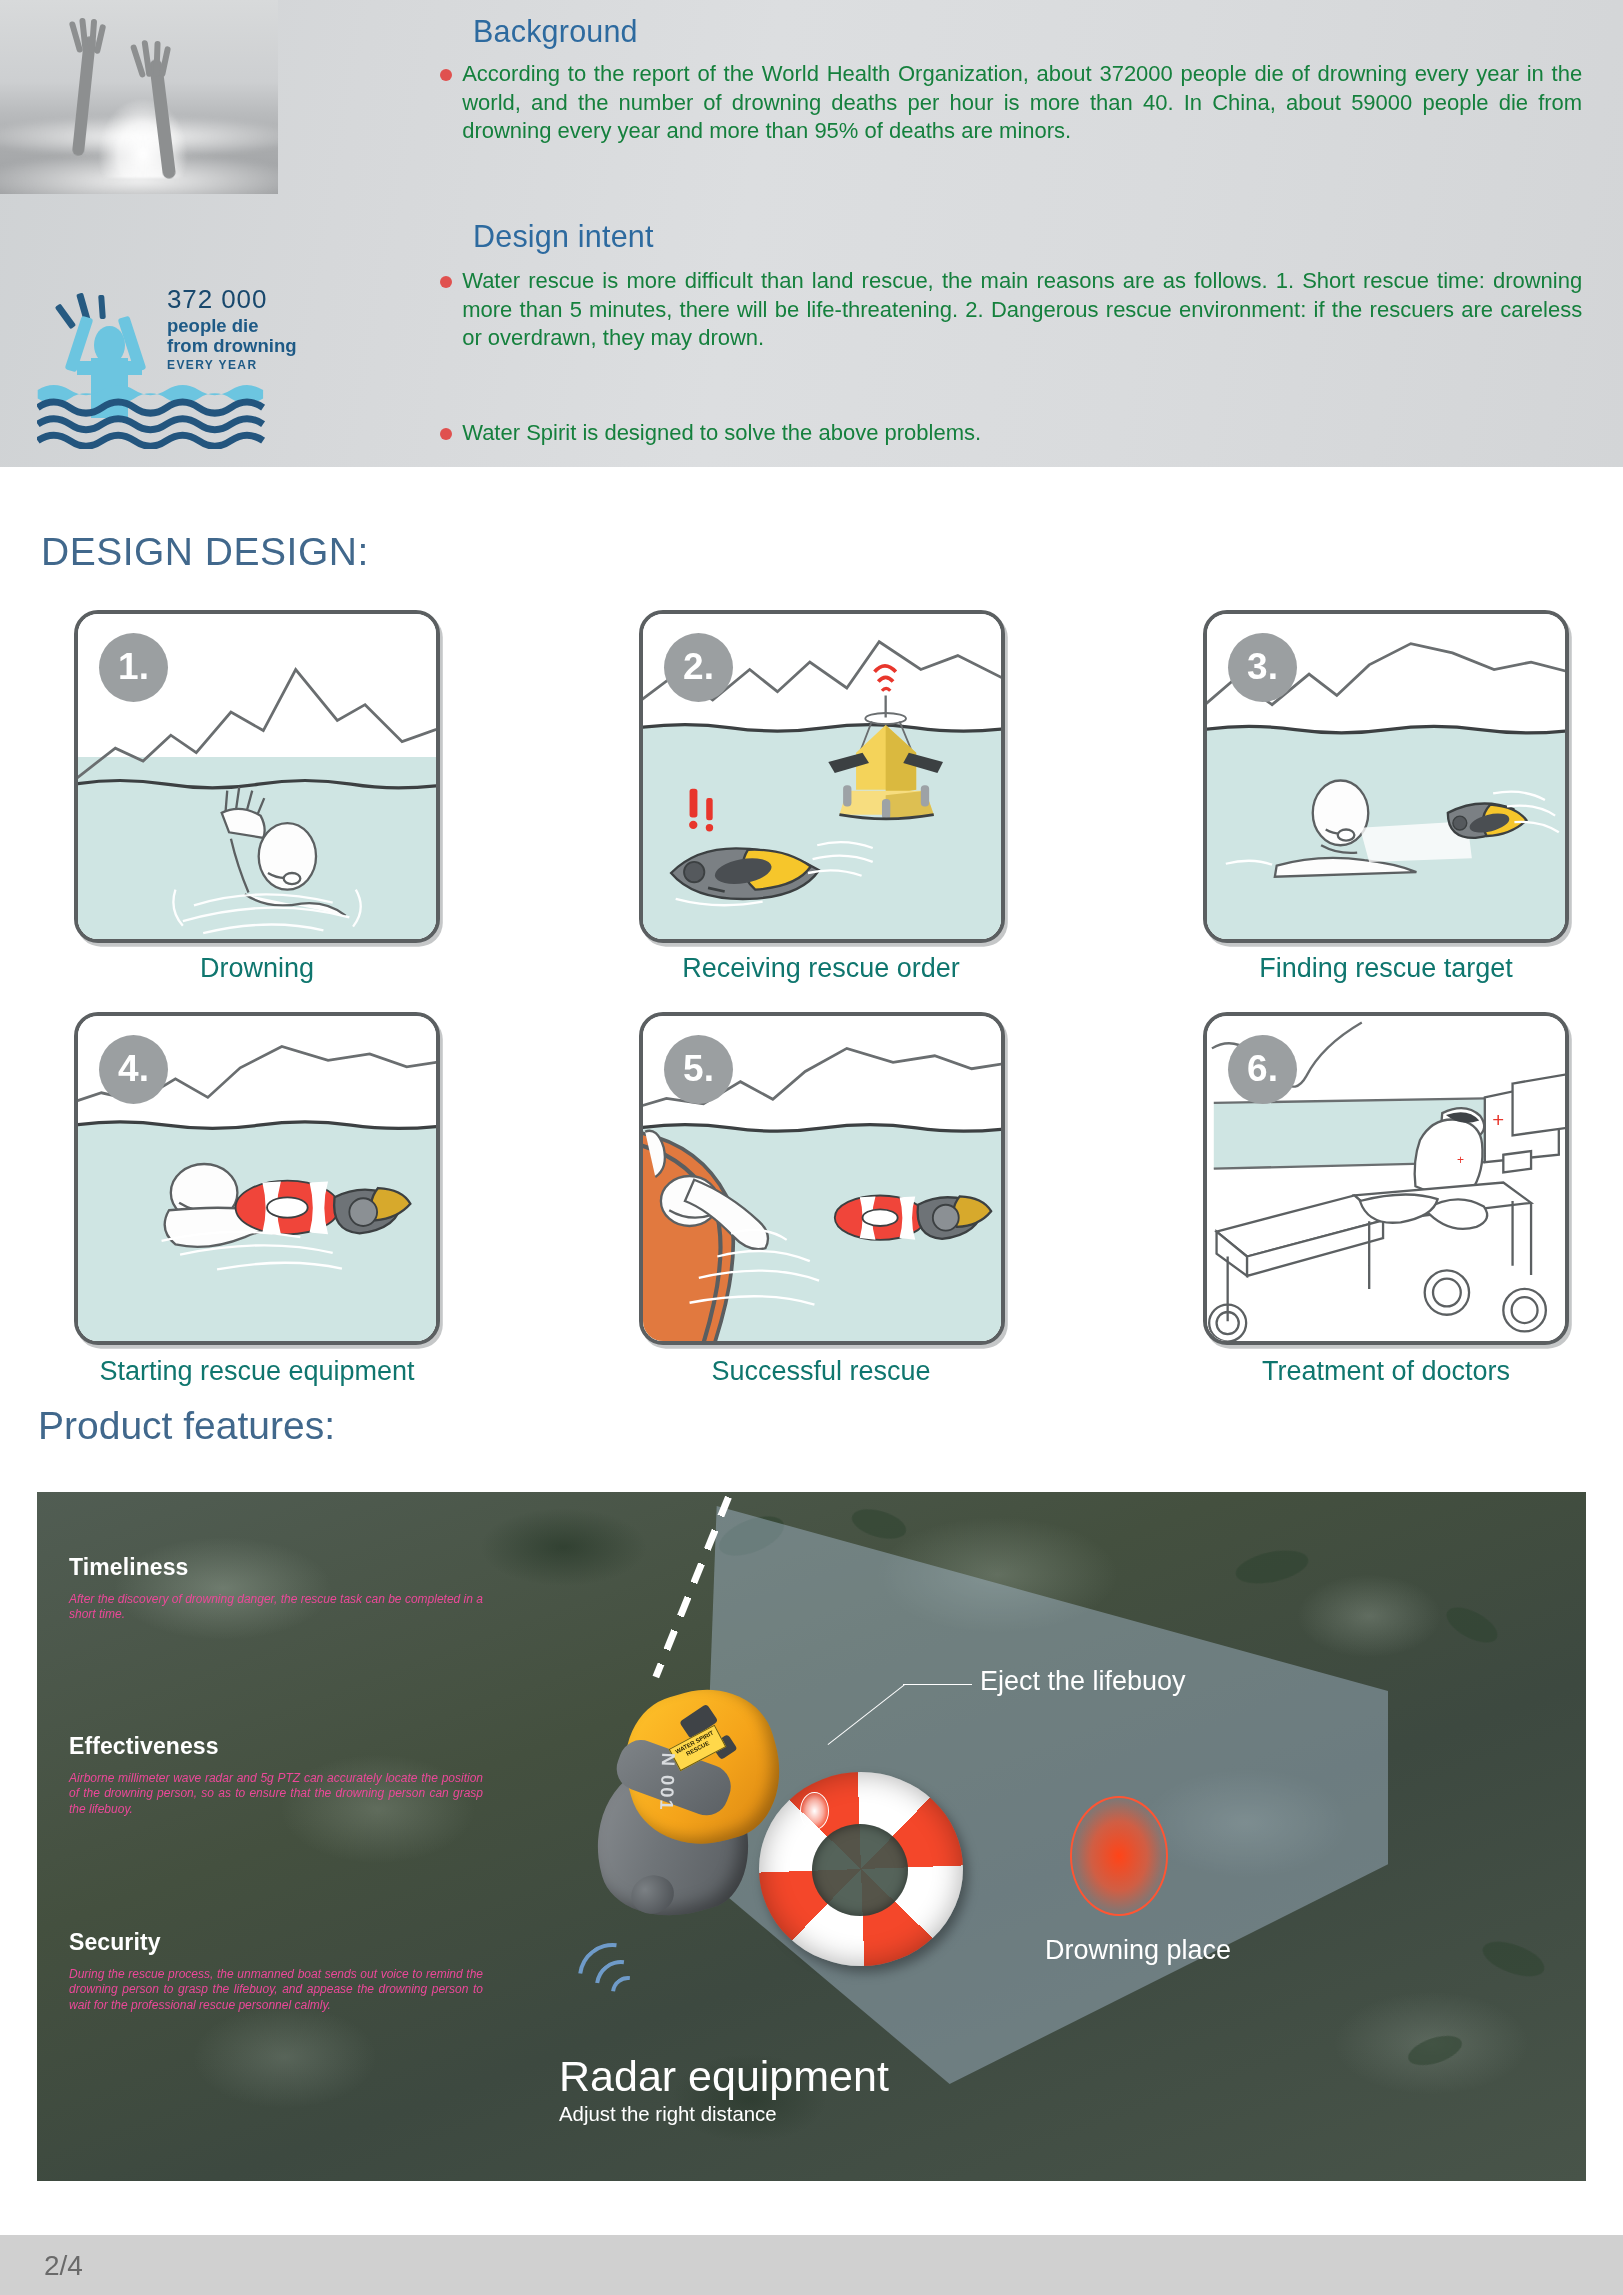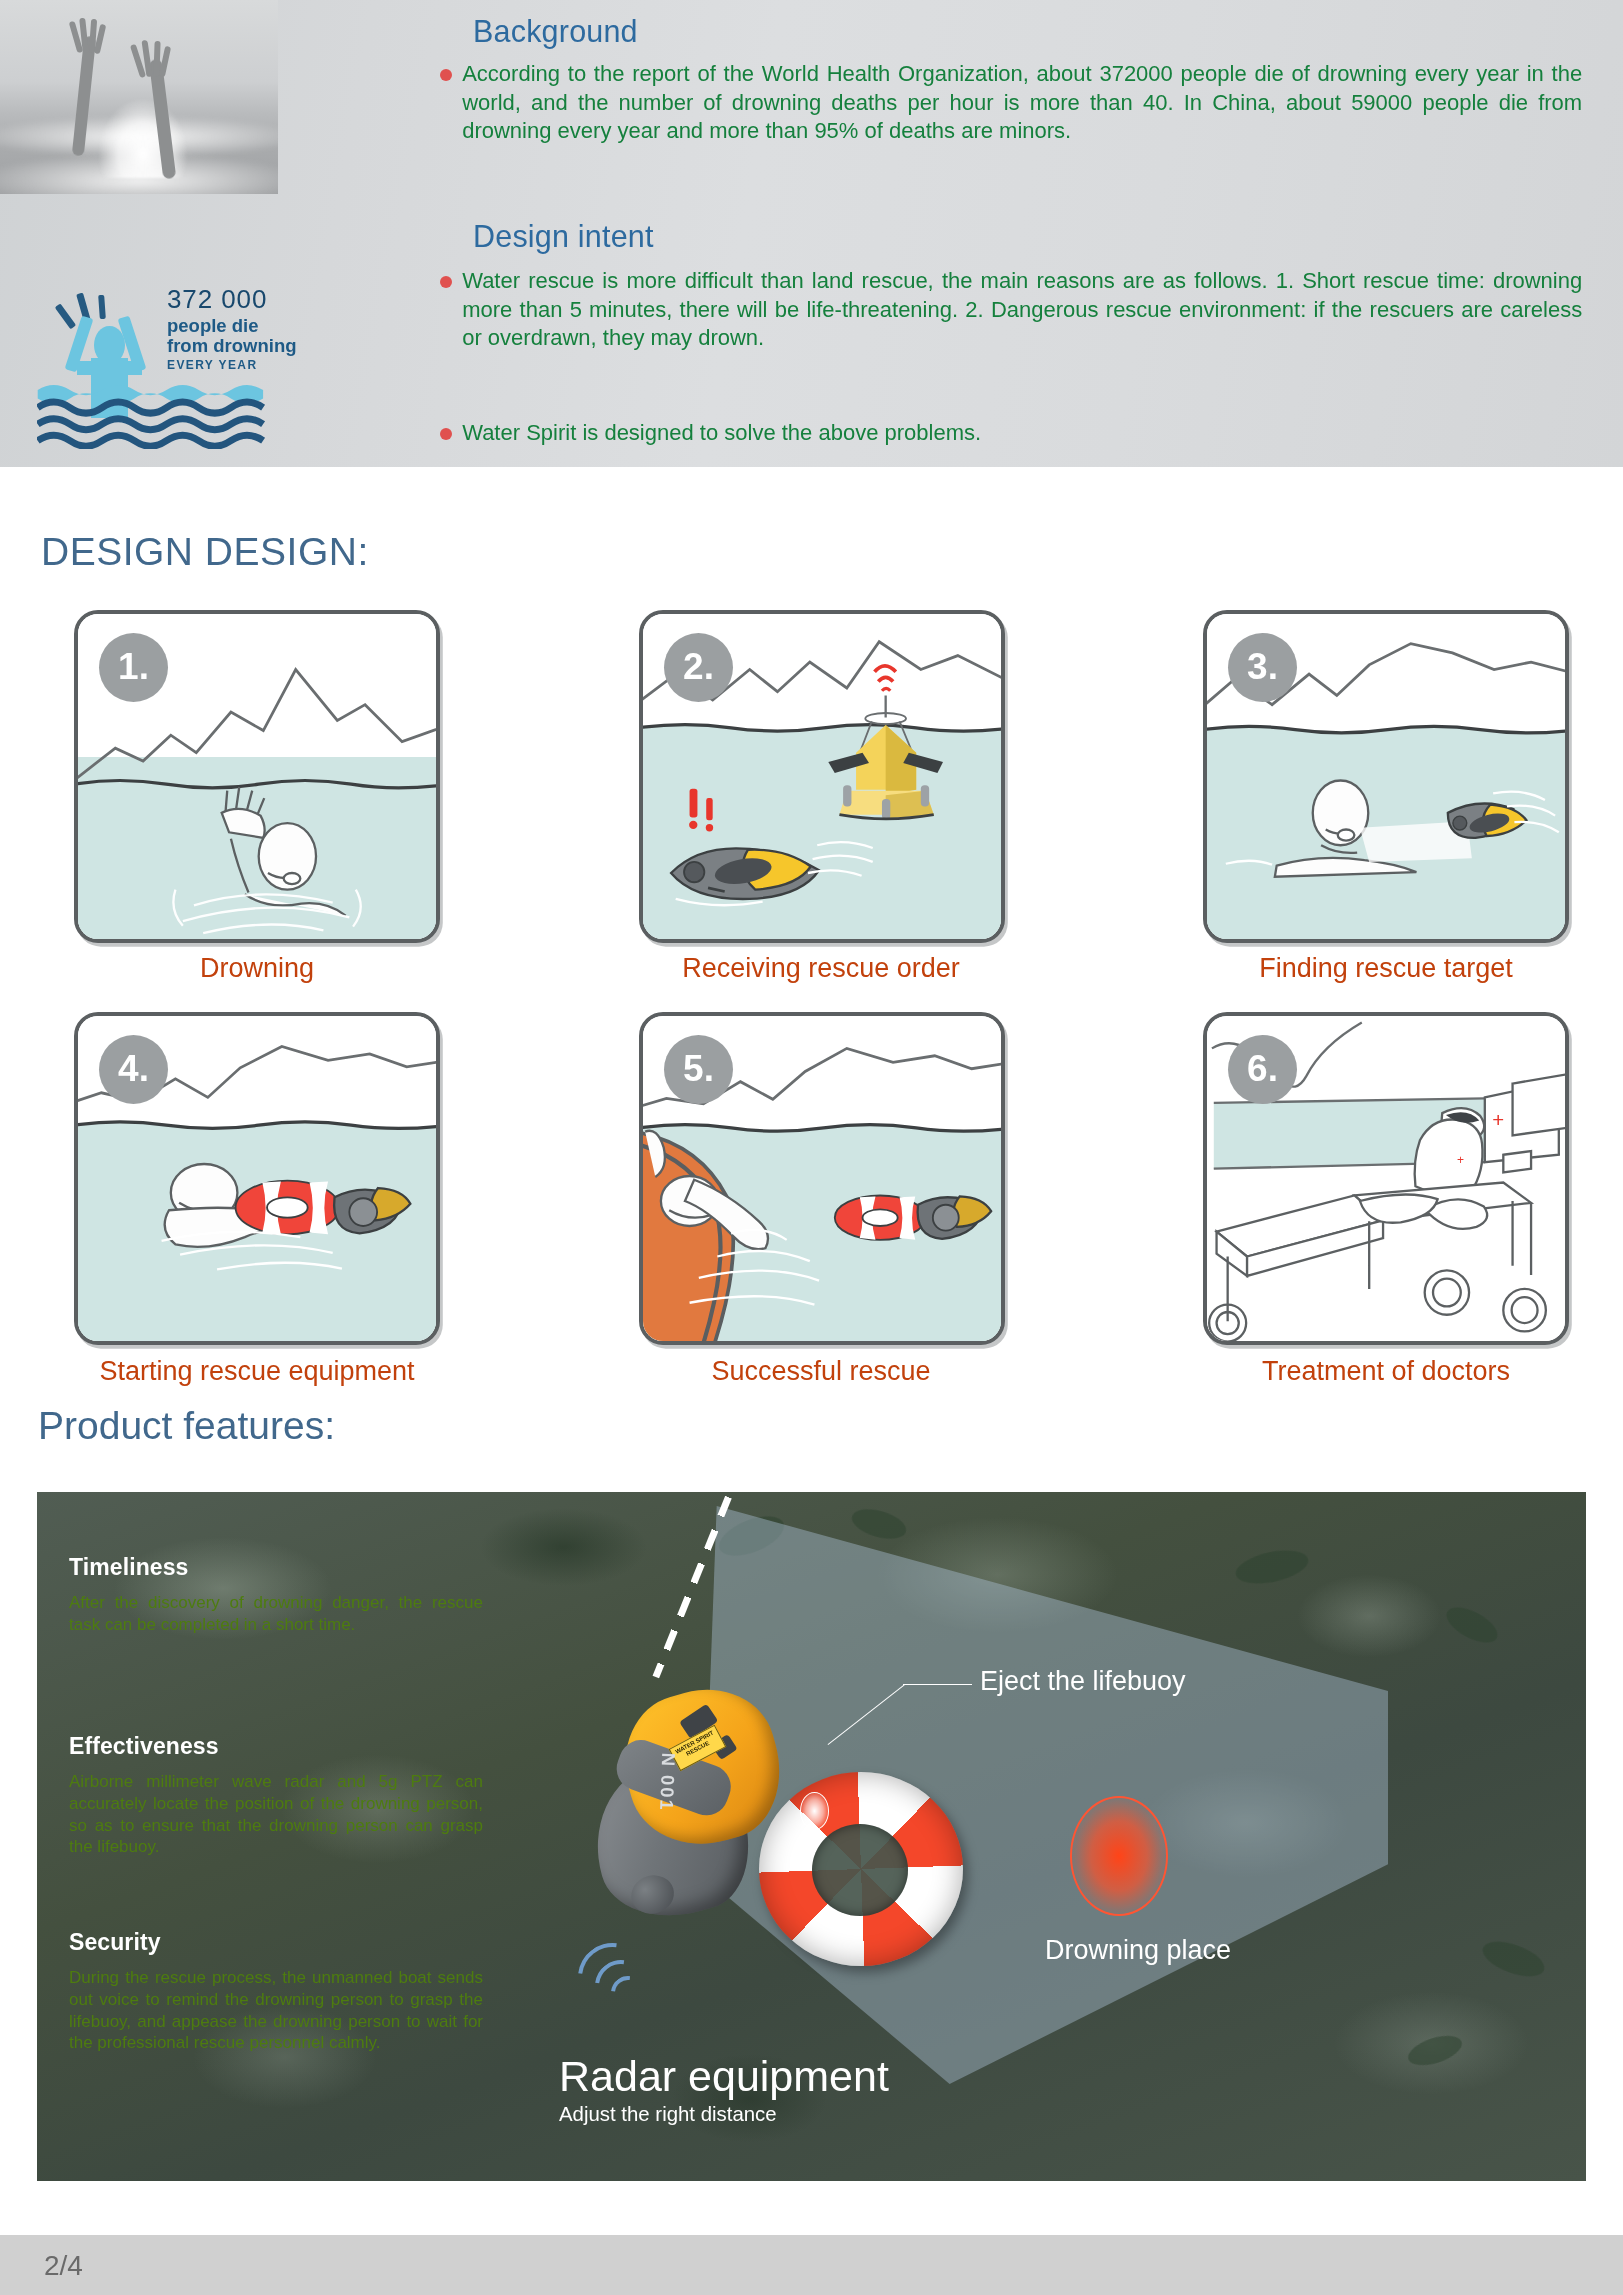--- a/index.html
+++ b/index.html
@@ -83,21 +83,21 @@
     overflow:hidden; box-shadow:2.8px 3.7px 0 rgba(90,94,96,.35);
   }
   .panel .sky{ position:absolute; left:0; top:0; width:100%; height:44%; background:#fff; }
   .panel .sea{ position:absolute; left:0; bottom:0; width:100%; height:56%; background:#cfe5e3; }
   .badge{
     position:absolute; left:21px; top:18.5px; width:69px; height:69px; border-radius:50%;
     background:#9b9fa1; color:#fff; font-size:37px; font-weight:bold;
     display:flex; align-items:center; justify-content:center; z-index:4;
   }
   .caption{
-    position:absolute; font-size:27px; color:#c2410c; text-align:center; width:416px;
+    position:absolute; font-size:27px; color:#0f766e; text-align:center; width:416px;
   }
 
   
   .pf-title{ position:absolute; left:38px; top:1404px; font-size:39px; color:#41688c; }
   .feature-box{
     position:absolute; left:37px; top:1492px; width:1549px; height:689px;
     overflow:hidden; background:#465249;
   }
   .fb-water{
     position:absolute; inset:0;
@@ -109,21 +109,21 @@
       radial-gradient(ellipse 157px 88px at 22% 46%, rgba(196,208,196,.22), rgba(0,0,0,0) 62%),
       radial-gradient(ellipse 139px 79px at 52% 55%, rgba(24,40,26,.45),    rgba(0,0,0,0) 60%),
       radial-gradient(ellipse 167px 88px at 78% 48%, rgba(190,204,192,.22), rgba(0,0,0,0) 62%),
       radial-gradient(ellipse 148px 83px at 16% 82%, rgba(188,202,190,.20), rgba(0,0,0,0) 62%),
       radial-gradient(ellipse 130px 74px at 46% 88%, rgba(28,44,30,.45),    rgba(0,0,0,0) 60%),
       radial-gradient(ellipse 157px 83px at 90% 80%, rgba(186,200,188,.20), rgba(0,0,0,0) 62%),
       linear-gradient(160deg,#515d53 0%,#44503f 35%,#3d4940 60%,#485449 100%);
   }
   .fb-blob{ position:absolute; border-radius:50%; background:#2e4330; opacity:.55; filter:blur(0.5px); }
   .feat-h{ position:absolute; color:#fff; font-size:23px; font-weight:bold; letter-spacing:0.1px; }
-  .feat-p{ position:absolute; color:#4d7c0f; font-size:17px; line-height:1.28; text-align:justify; width:414px; }
+  .feat-p{ position:absolute; color:#ec4899; font-size:12px; line-height:1.28; text-align:justify; width:414px;font-style:italic; }
 
   .radar-fan{
     position:absolute; left:703px; top:1506px; width:685px; height:578px;
     background:rgba(175,196,216,.42);
     clip-path:polygon(2% 0%, 100% 32%, 100% 62%, 36% 100%, 0% 64%);
     filter:blur(0.5px);
   }
   .dashed-traj{
     position:absolute; left:725px; top:1497px; width:6.5px; height:194px;
     background:repeating-linear-gradient(180deg,#fff 0 20.4px, rgba(255,255,255,0) 20.4px 36px);

